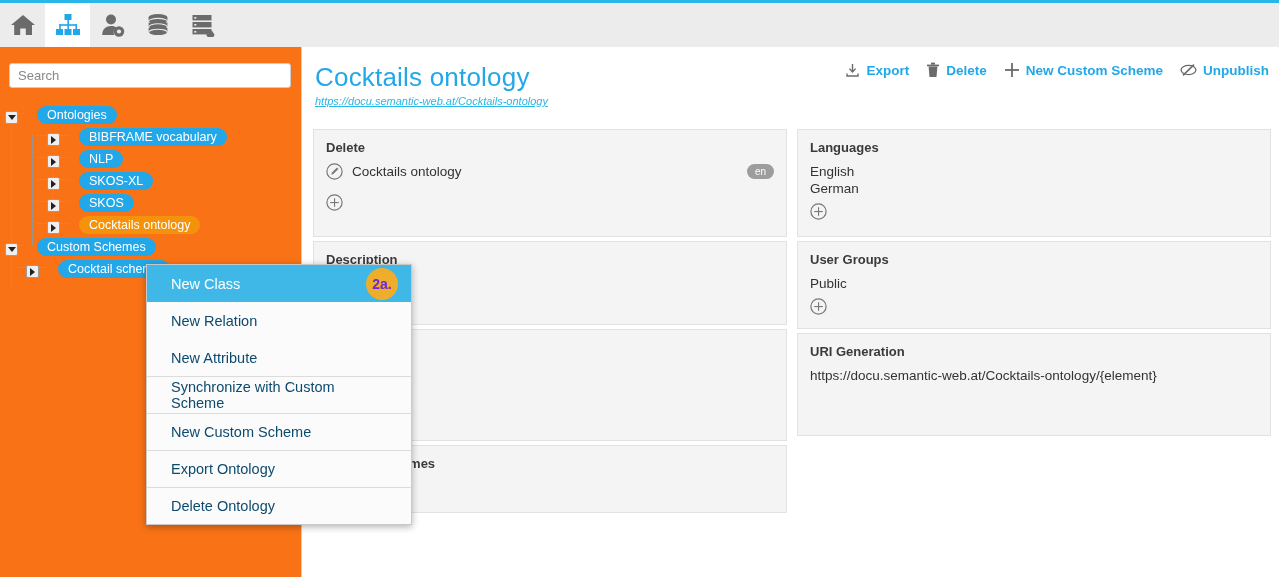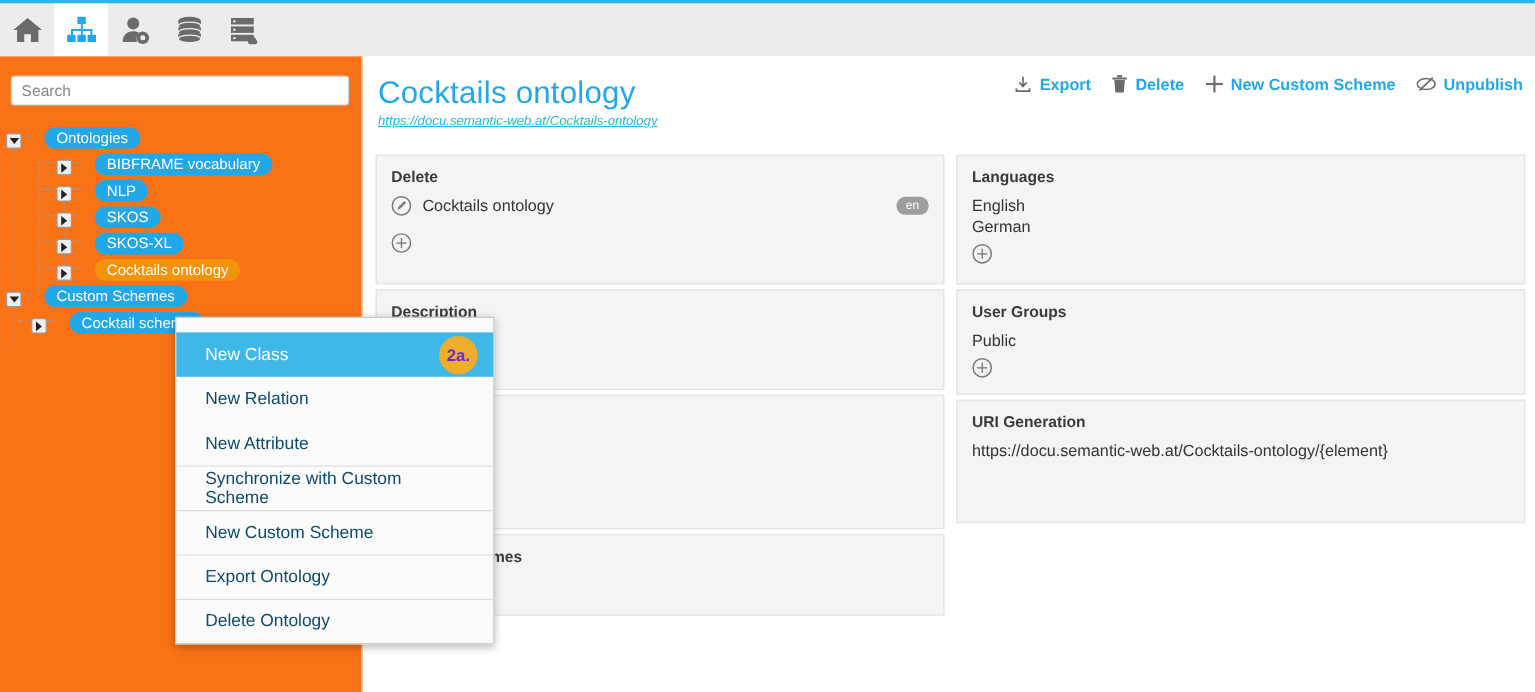--- a/index.html
+++ b/index.html
@@ -113,21 +113,21 @@
   
   #context-menu {
     position: absolute; top: 264px; left: 146px; width: 266px;
     background: #fbfbfb; border: 1px solid #c9c9c9;
     box-shadow: 0 2px 7px rgba(0,0,0,.30); z-index: 50;
   }
   .menu-item {
     height: 37px; display: flex; align-items: center; padding: 0 24px;
     font-size: 14.5px; color: #0c4a6e; cursor: pointer; position: relative;
   }
-  .menu-item.highlight { background: #3fb8e8; color: #ffffff; margin-top: 12px; }
+  .menu-item.highlight { background: #3fb8e8; color: #ffffff; }
   .menu-sep { border-top: 1px solid #dcdcdc; }
   #step-badge {
     position: absolute; right: 13px; top: 50%; transform: translateY(-50%);
     width: 32px; height: 32px; border-radius: 50%;
     background: #eead2a; color: #6d28d9; font-size: 14px; font-weight: bold;
     display: flex; align-items: center; justify-content: center;
   }
 </style>
 </head>
 <body>
@@ -224,29 +224,29 @@
           <span class="arr"></span>
         </div>
         <span class="pill">NLP</span>
       </div>
       <div class="tree-row">
         <div class="dotline-h" style="left: 37px; width: 10px;"></div>
         <div class="dotline-h" style="left: 60px; width: 8px;"></div>
         <div class="expander closed" style="margin-left: 47px;">
           <span class="arr"></span>
         </div>
+        <span class="pill">SKOS-XL</span>
+      </div>
+      <div class="tree-row">
+        <div class="dotline-h" style="left: 37px; width: 10px;"></div>
+        <div class="dotline-h" style="left: 60px; width: 8px;"></div>
+        <div class="expander closed" style="margin-left: 47px;">
+          <span class="arr"></span>
+        </div>
         <span class="pill">SKOS</span>
-      </div>
-      <div class="tree-row">
-        <div class="dotline-h" style="left: 37px; width: 10px;"></div>
-        <div class="dotline-h" style="left: 60px; width: 8px;"></div>
-        <div class="expander closed" style="margin-left: 47px;">
-          <span class="arr"></span>
-        </div>
-        <span class="pill">SKOS-XL</span>
       </div>
       <div class="tree-row">
         <div class="dotline-h" style="left: 37px; width: 10px;"></div>
         <div class="dotline-h" style="left: 60px; width: 8px;"></div>
         <div class="expander closed" style="margin-left: 47px;">
           <span class="arr"></span>
         </div>
         <span class="pill selected">Cocktails ontology</span>
       </div>
       <div class="tree-row">

